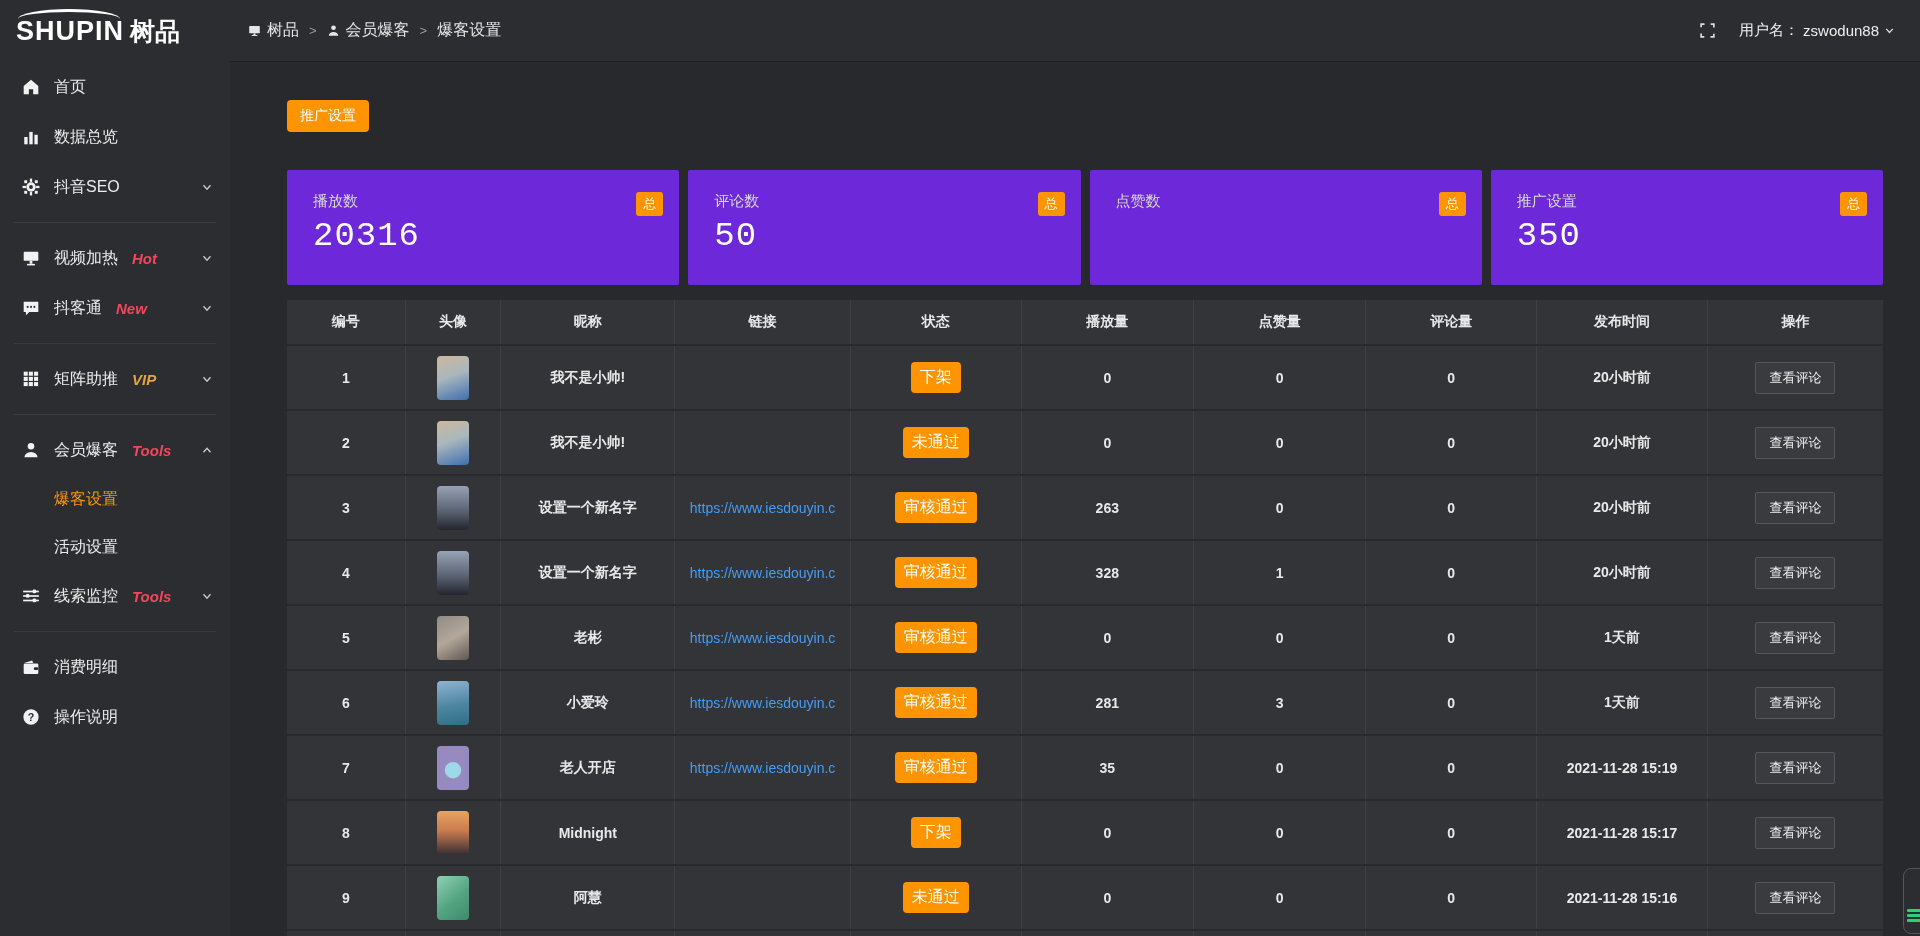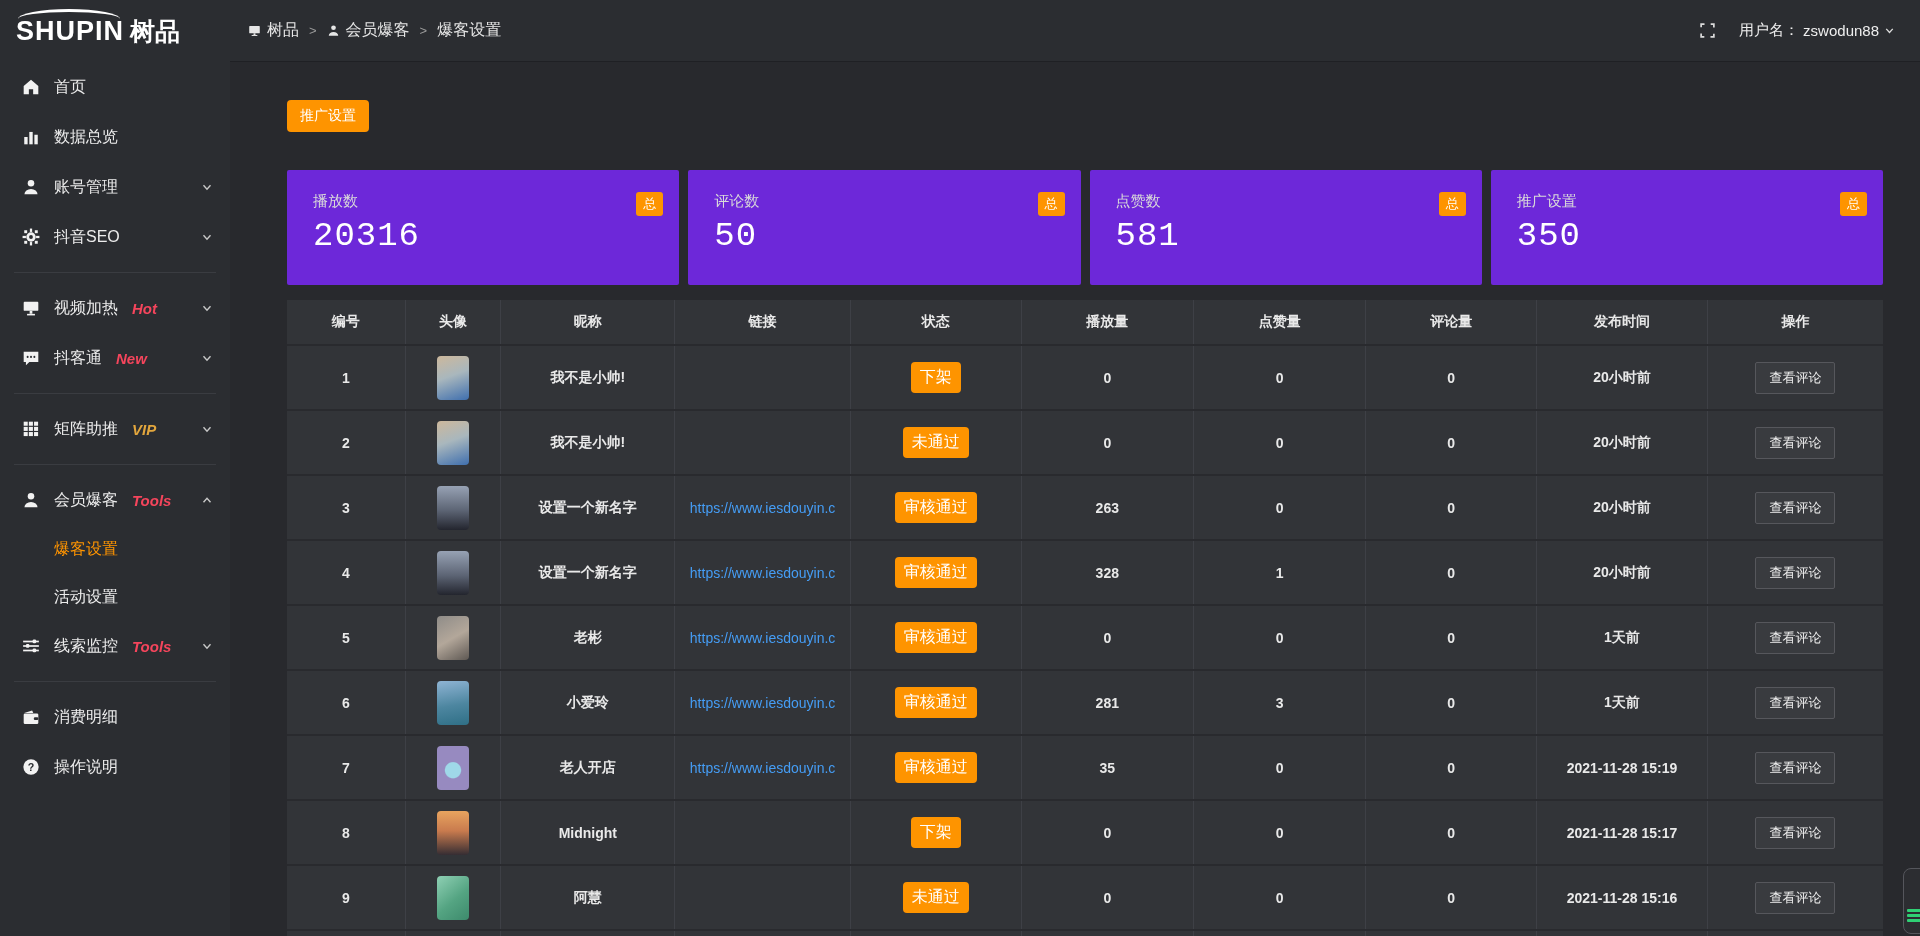--- a/index.html
+++ b/index.html
@@ -88,34 +88,20 @@
             <rect fill="#f2f2f2" x="2" y="8" width="3" height="6.5"></rect>
             <rect fill="#f2f2f2" x="6.5" y="3.5" width="3" height="11"></rect>
             <rect fill="#f2f2f2" x="11" y="6" width="3" height="8.5"></rect>
           </svg>
         </span>
         <span class="mi-label">数据总览</span>
       </div>
       <div class="menu-item">
         <span class="mi-icon">
           <svg width="18" height="18" viewBox="0 0 16 16">
-            <circle fill="#f2f2f2" cx="8" cy="4.6" r="2.9"></circle>
-            <path fill="#f2f2f2" d="M2.2 14.5a5.8 4.8 0 0 1 11.6 0z"></path>
-          </svg>
-        </span>
-        <span class="mi-label">账号管理</span>
-        <span class="menu-chevron">
-          <svg width="14" height="14" viewBox="0 0 16 16">
-            <polyline points="4,6 8,10.5 12,6" fill="none" stroke="#c8c8c8" stroke-width="1.6"></polyline>
-          </svg>
-        </span>
-      </div>
-      <div class="menu-item">
-        <span class="mi-icon">
-          <svg width="18" height="18" viewBox="0 0 16 16">
             <g fill="#f2f2f2">
               <circle cx="8" cy="8" r="4.2"></circle>
               <rect x="7" y="0.5" width="2" height="3"></rect>
               <rect x="7" y="12.5" width="2" height="3"></rect>
               <rect x="0.5" y="7" width="3" height="2"></rect>
               <rect x="12.5" y="7" width="3" height="2"></rect>
               <rect x="2" y="2" width="2.6" height="2.6"></rect>
               <rect x="11.4" y="2" width="2.6" height="2.6"></rect>
               <rect x="2" y="11.4" width="2.6" height="2.6"></rect>
               <rect x="11.4" y="11.4" width="2.6" height="2.6"></rect>
@@ -311,21 +297,20 @@
         <div class="stat-value">20316</div>
         <span class="stat-badge">总</span>
       </div>
       <div class="stat-card">
         <div class="stat-label">评论数</div>
         <div class="stat-value">50</div>
         <span class="stat-badge">总</span>
       </div>
       <div class="stat-card">
         <div class="stat-label">点赞数</div>
-        <div class="stat-value">581</div>
         <span class="stat-badge">总</span>
       </div>
       <div class="stat-card">
         <div class="stat-label">推广设置</div>
         <div class="stat-value">350</div>
         <span class="stat-badge">总</span>
       </div>
     </div>
   <div class="table-wrap">
     <table>

